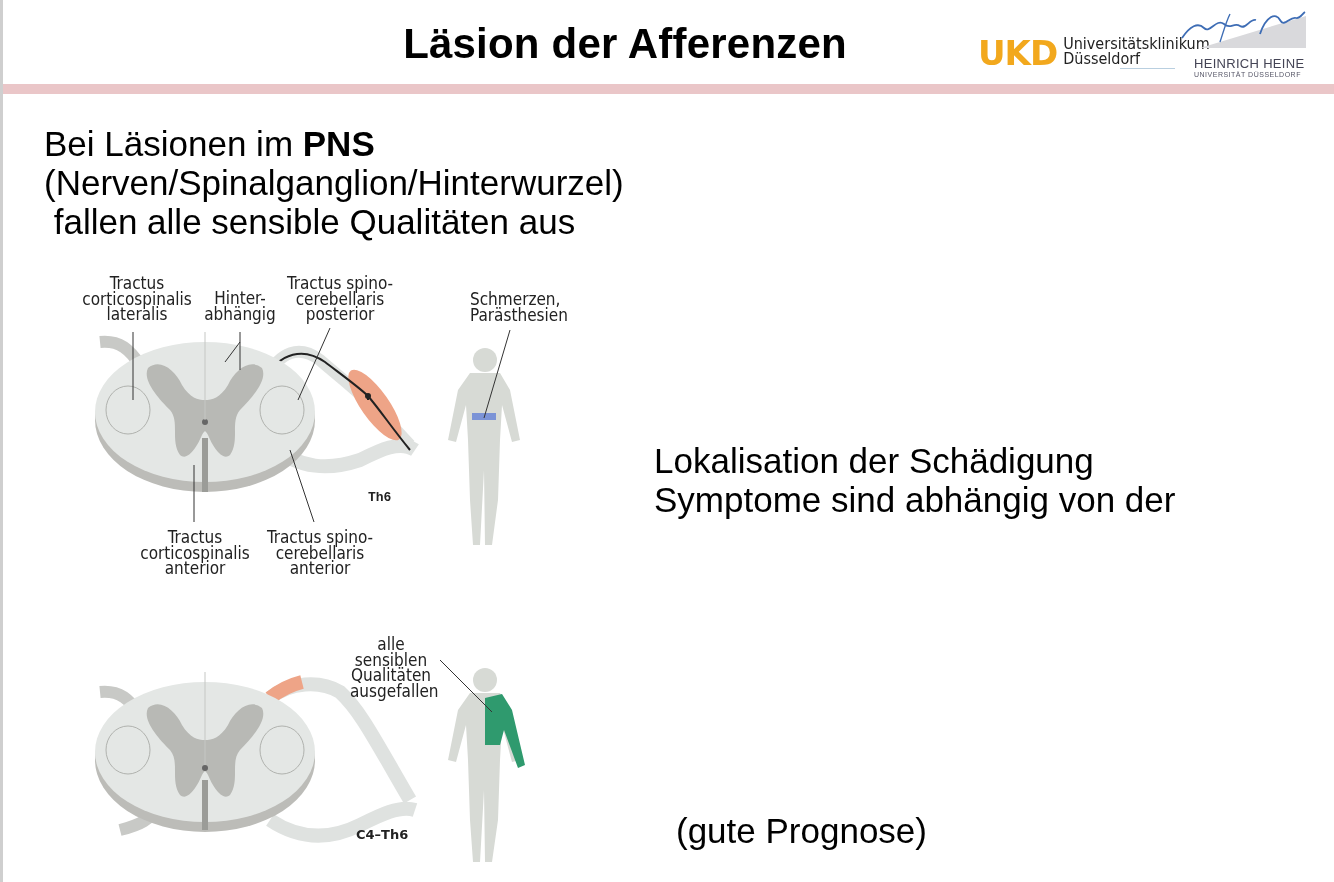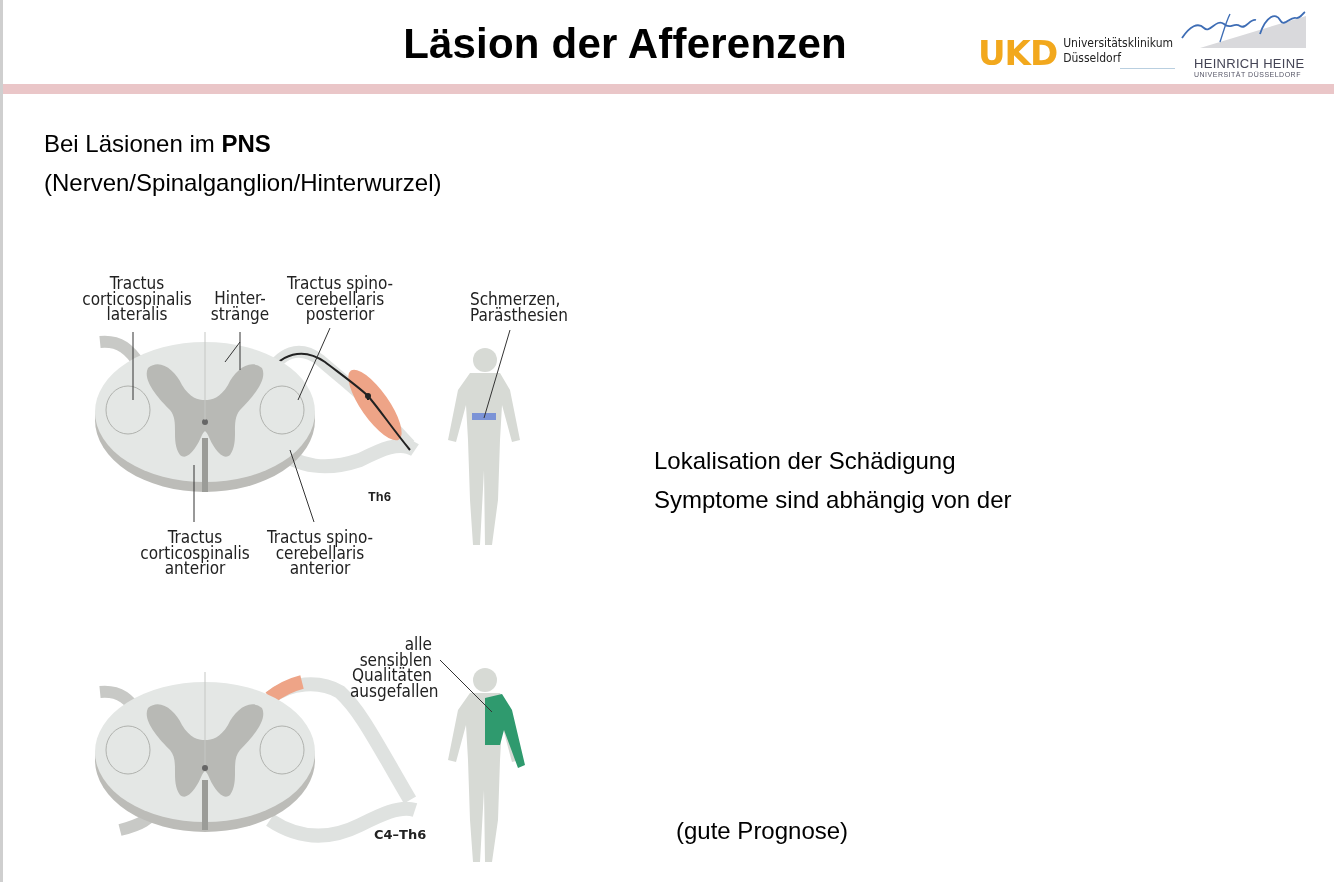--- a/index.html
+++ b/index.html
@@ -10,28 +10,28 @@
   .left-edge { position:absolute; left:0; top:0; width:3px; height:882px; background:#cfcfcf; }
   .title {
     position:absolute; left:330px; top:20px; width:590px; text-align:center;
     font-size:42px; font-weight:bold; letter-spacing:0.2px;
   }
   .pink-bar { position:absolute; left:3px; top:84px; width:1331px; height:10px; background:#eac6c8; }
 
   
   .ukd { position:absolute; left:978px; top:36px; display:flex; align-items:flex-start; }
   .ukd-mark { font-size:34px; font-weight:bold; color:#f2a81d; letter-spacing:-1px; line-height:1; font-family:"DejaVu Sans", sans-serif; }
-  .ukd-text { margin-left:6px; font-size:12px; line-height:15px; color:#222; font-family:"DejaVu Sans Condensed","DejaVu Sans", sans-serif; }
+  .ukd-text { margin-left:6px; font-size:16px; line-height:15px; color:#222; font-family:"DejaVu Sans Condensed","DejaVu Sans", sans-serif; }
   .ukd-line { position:absolute; left:1120px; top:68px; width:55px; height:1px; background:#b9cfe0; }
   .hhu { position:absolute; left:1180px; top:8px; width:126px; height:72px; }
   .hhu-sig { position:absolute; left:0; top:0; width:126px; height:40px; }
   .hhu-name { position:absolute; left:14px; top:48px; font-size:13px; color:#445; letter-spacing:0.3px; }
   .hhu-sub { position:absolute; left:14px; top:63px; font-size:7px; color:#556; letter-spacing:0.5px; }
 
-  .body-text { position:absolute; font-size:24px; line-height:39px; }
+  .body-text { position:absolute; font-size:35px; line-height:39px; }
   .intro { left:44px; top:124px; }
   .intro b { font-weight:bold; }
   .symptome { left:654px; top:441px; }
   .prognose { left:676px; top:767px;margin-top:44px; }
 
   .figure { position:absolute; }
   .fig-label { position:absolute; font-size:17px; line-height:15.5px; text-align:center; color:#222; font-family:"DejaVu Sans Condensed","DejaVu Sans", sans-serif; }
   .seg-label { position:absolute; font-size:13px; font-weight:bold; color:#222; font-family:"DejaVu Sans", sans-serif; }
 </style>
 </head>
@@ -58,20 +58,21 @@
   </svg>
   <div class="hhu-name">HEINRICH HEINE</div>
   <div class="hhu-sub">UNIVERSITÄT DÜSSELDORF</div>
 </div>
 
 <div class="pink-bar"></div>
 
 <div class="body-text intro">
   <div><span>Bei Läsionen im </span><b>PNS</b></div>
   <div>(Nerven/Spinalganglion/Hinterwurzel)</div>
+  <div style="white-space:pre"> fallen alle sensible Qualitäten aus</div>
 </div>
 
 <div class="body-text symptome">
   <div>Lokalisation der Schädigung</div>
   <div>Symptome sind abhängig von der</div>
 </div>
 
 <div class="body-text prognose">(gute Prognose)</div>
 
 <div class="figure" style="left:80px;top:270px;width:500px;height:320px;">
@@ -114,21 +115,21 @@
       <line x1="430" y1="60" x2="404" y2="148" stroke="#333" stroke-width="1"></line>
     </g>
   </svg>
   <div class="fig-label" style="left:2px;top:6px;width:110px;">
     <div>Tractus</div>
       <div>corticospinalis</div>
       <div>lateralis</div>
   </div>
   <div class="fig-label" style="left:120px;top:21px;width80px;width:80px;">
     <div>Hinter-</div>
-      <div>stränge</div>
+      <div>abhängig</div>
   </div>
   <div class="fig-label" style="left:205px;top:6px;width:110px;">
     <div>Tractus spino-</div>
       <div>cerebellaris</div>
       <div>posterior</div>
   </div>
   <div class="fig-label" style="left:390px;top:22px;width:90px;">
     <div>Schmerzen,</div>
       <div>Parästhesien</div>
   </div>
@@ -160,19 +161,19 @@
     <path d="M125,42 L125,135" stroke="#c5c7c4" stroke-width="1"></path>
     <ellipse cx="48" cy="120" rx="22" ry="24" fill="none" stroke="#b0b2ae" stroke-width="1"></ellipse>
     <ellipse cx="202" cy="120" rx="22" ry="24" fill="none" stroke="#b0b2ae" stroke-width="1"></ellipse>
     <g>
       <circle cx="405" cy="50" r="12" fill="#d7dad5"></circle>
       <path d="M390,63 L420,63 L430,80 L440,130 L432,132 L422,95 L420,130 L418,190 L412,232 L405,232 L404,160 L400,232 L393,232 L390,190 L388,130 L386,95 L376,132 L368,130 L378,80 Z" fill="#d7dad5"></path>
       <path d="M405,68 L422,64 L432,80 L445,135 L438,138 L424,100 L420,115 L405,115 Z" fill="#2f9a6e"></path>
       <line x1="360" y1="30" x2="412" y2="82" stroke="#333" stroke-width="1"></line>
     </g>
   </svg>
-  <div class="fig-label" style="left:270px;top:7px;width:82px;text-align:right;">
+  <div class="fig-label" style="left:270px;top:7px;width:82px;">
     <div>alle sensiblen</div>
       <div>Qualitäten</div>
       <div>ausgefallen</div>
   </div>
-  <div class="seg-label" style="left:276px;top:197px;margin-left:18px;">C4–Th6</div>
+  <div class="seg-label" style="left:276px;top:197px;">C4–Th6</div>
 </div>
 
 </body></html>

